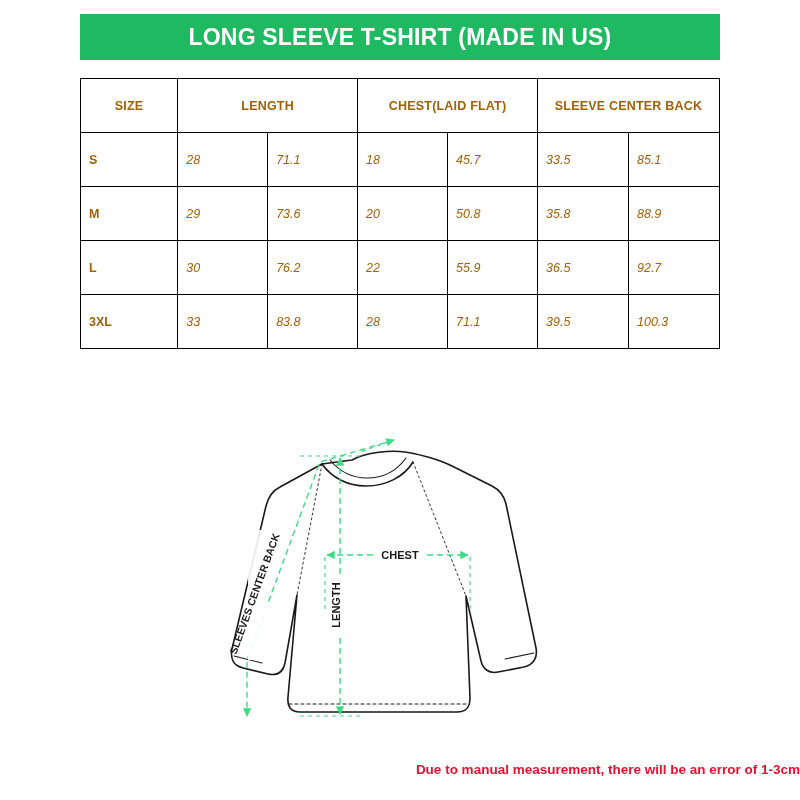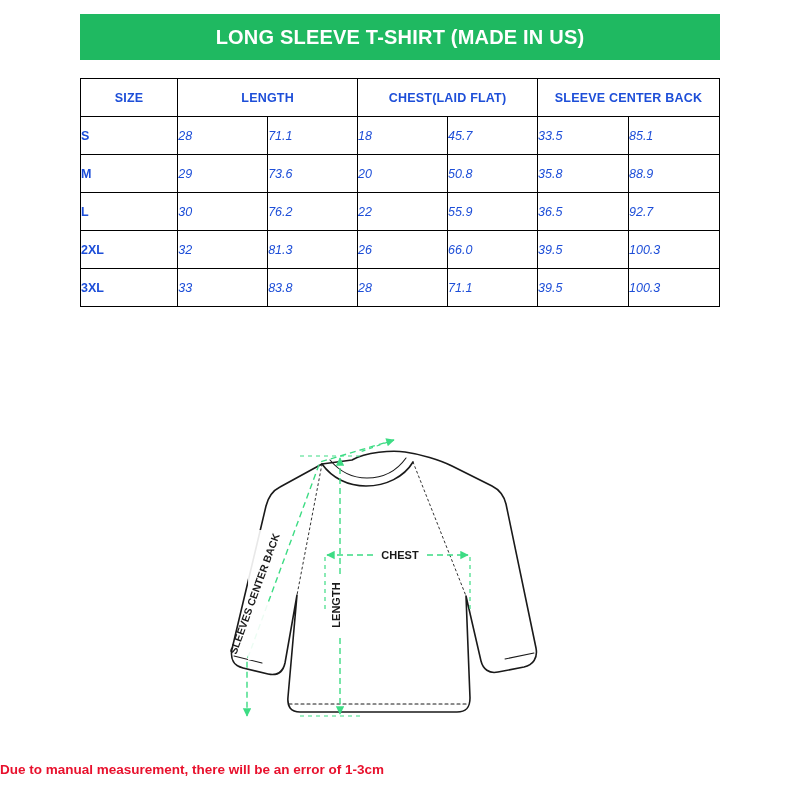--- a/index.html
+++ b/index.html
@@ -27,21 +27,21 @@
     top: 14px;
     width: 640px;
     height: 46px;
     background: #1fb961;
     display: flex;
     align-items: center;
     justify-content: center;
   }
   .header-title {
     color: #ffffff;
-    font-size: 20px;
+    font-size: 23px;
     font-weight: bold;
     letter-spacing: 0.2px;
     text-align: center;
     white-space: nowrap;
   }
 
   
   .table-wrap {
     position: absolute;
     left: 80px;
@@ -50,22 +50,22 @@
   }
   table.size-table {
     border-collapse: collapse;
     width: 640px;
     table-layout: fixed;
   }
   table.size-table td, table.size-table th {
     border: 1px solid #000000;
     vertical-align: middle;
     font-size: 12.5px;
-    color: #1d4ed8;
-    padding: 0;
+    color: #a16207;
+    padding: 8px;
     height: 37px;
   }
   .col-size   { width: 94px; }
   .col-unitA  { width: 87px; }
   .col-unitB  { width: 87px; }
   .col-unitC  { width: 87px; }
   .col-unitD  { width: 87px; }
   .col-unitE  { width: 88px; }
   .col-unitF  { width: 88px; }
 
@@ -95,21 +95,21 @@
     width: 698px;
     height: 320px;
   }
 
   
   .footer-note {
     position: absolute;
     left: 0;
     top: 762px;
     width: 800px;
-    text-align: left;
+    text-align: right;
     color: #e8112d;
     font-size: 13.5px;
     font-weight: bold;
   }
 </style>
 </head>
 <body>
 
 <div class="page">
 
@@ -156,29 +156,20 @@
           <td class="cell-val">88.9</td>
         </tr>
         <tr>
           <td class="row-size">L</td>
           <td class="cell-val">30</td>
           <td class="cell-val">76.2</td>
           <td class="cell-val">22</td>
           <td class="cell-val">55.9</td>
           <td class="cell-val">36.5</td>
           <td class="cell-val">92.7</td>
-        </tr>
-        <tr>
-          <td class="row-size">2XL</td>
-          <td class="cell-val">32</td>
-          <td class="cell-val">81.3</td>
-          <td class="cell-val">26</td>
-          <td class="cell-val">66.0</td>
-          <td class="cell-val">39.5</td>
-          <td class="cell-val">100.3</td>
         </tr>
         <tr>
           <td class="row-size">3XL</td>
           <td class="cell-val">33</td>
           <td class="cell-val">83.8</td>
           <td class="cell-val">28</td>
           <td class="cell-val">71.1</td>
           <td class="cell-val">39.5</td>
           <td class="cell-val">100.3</td>
         </tr>

